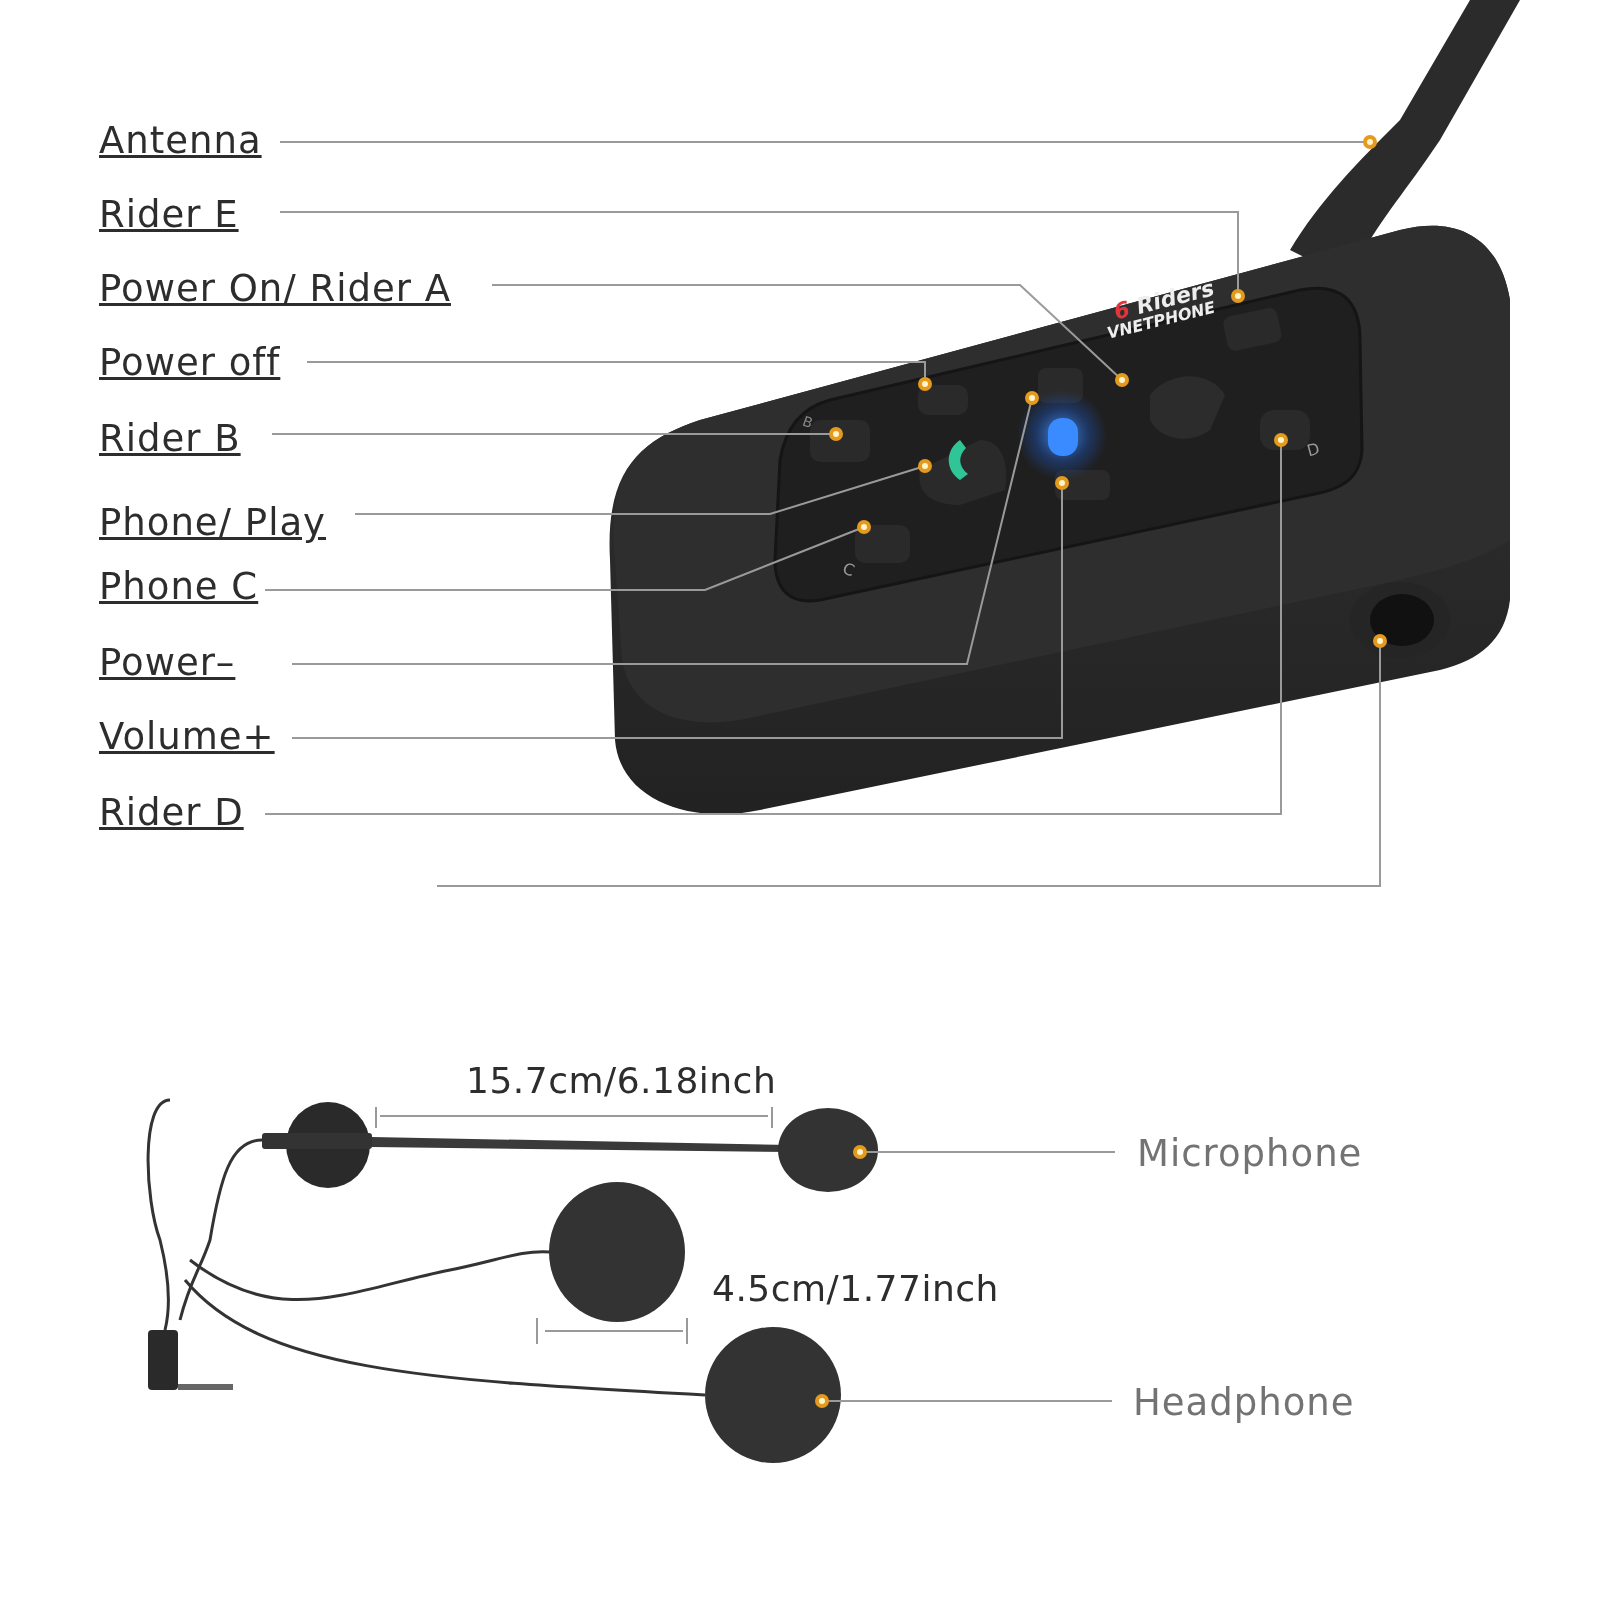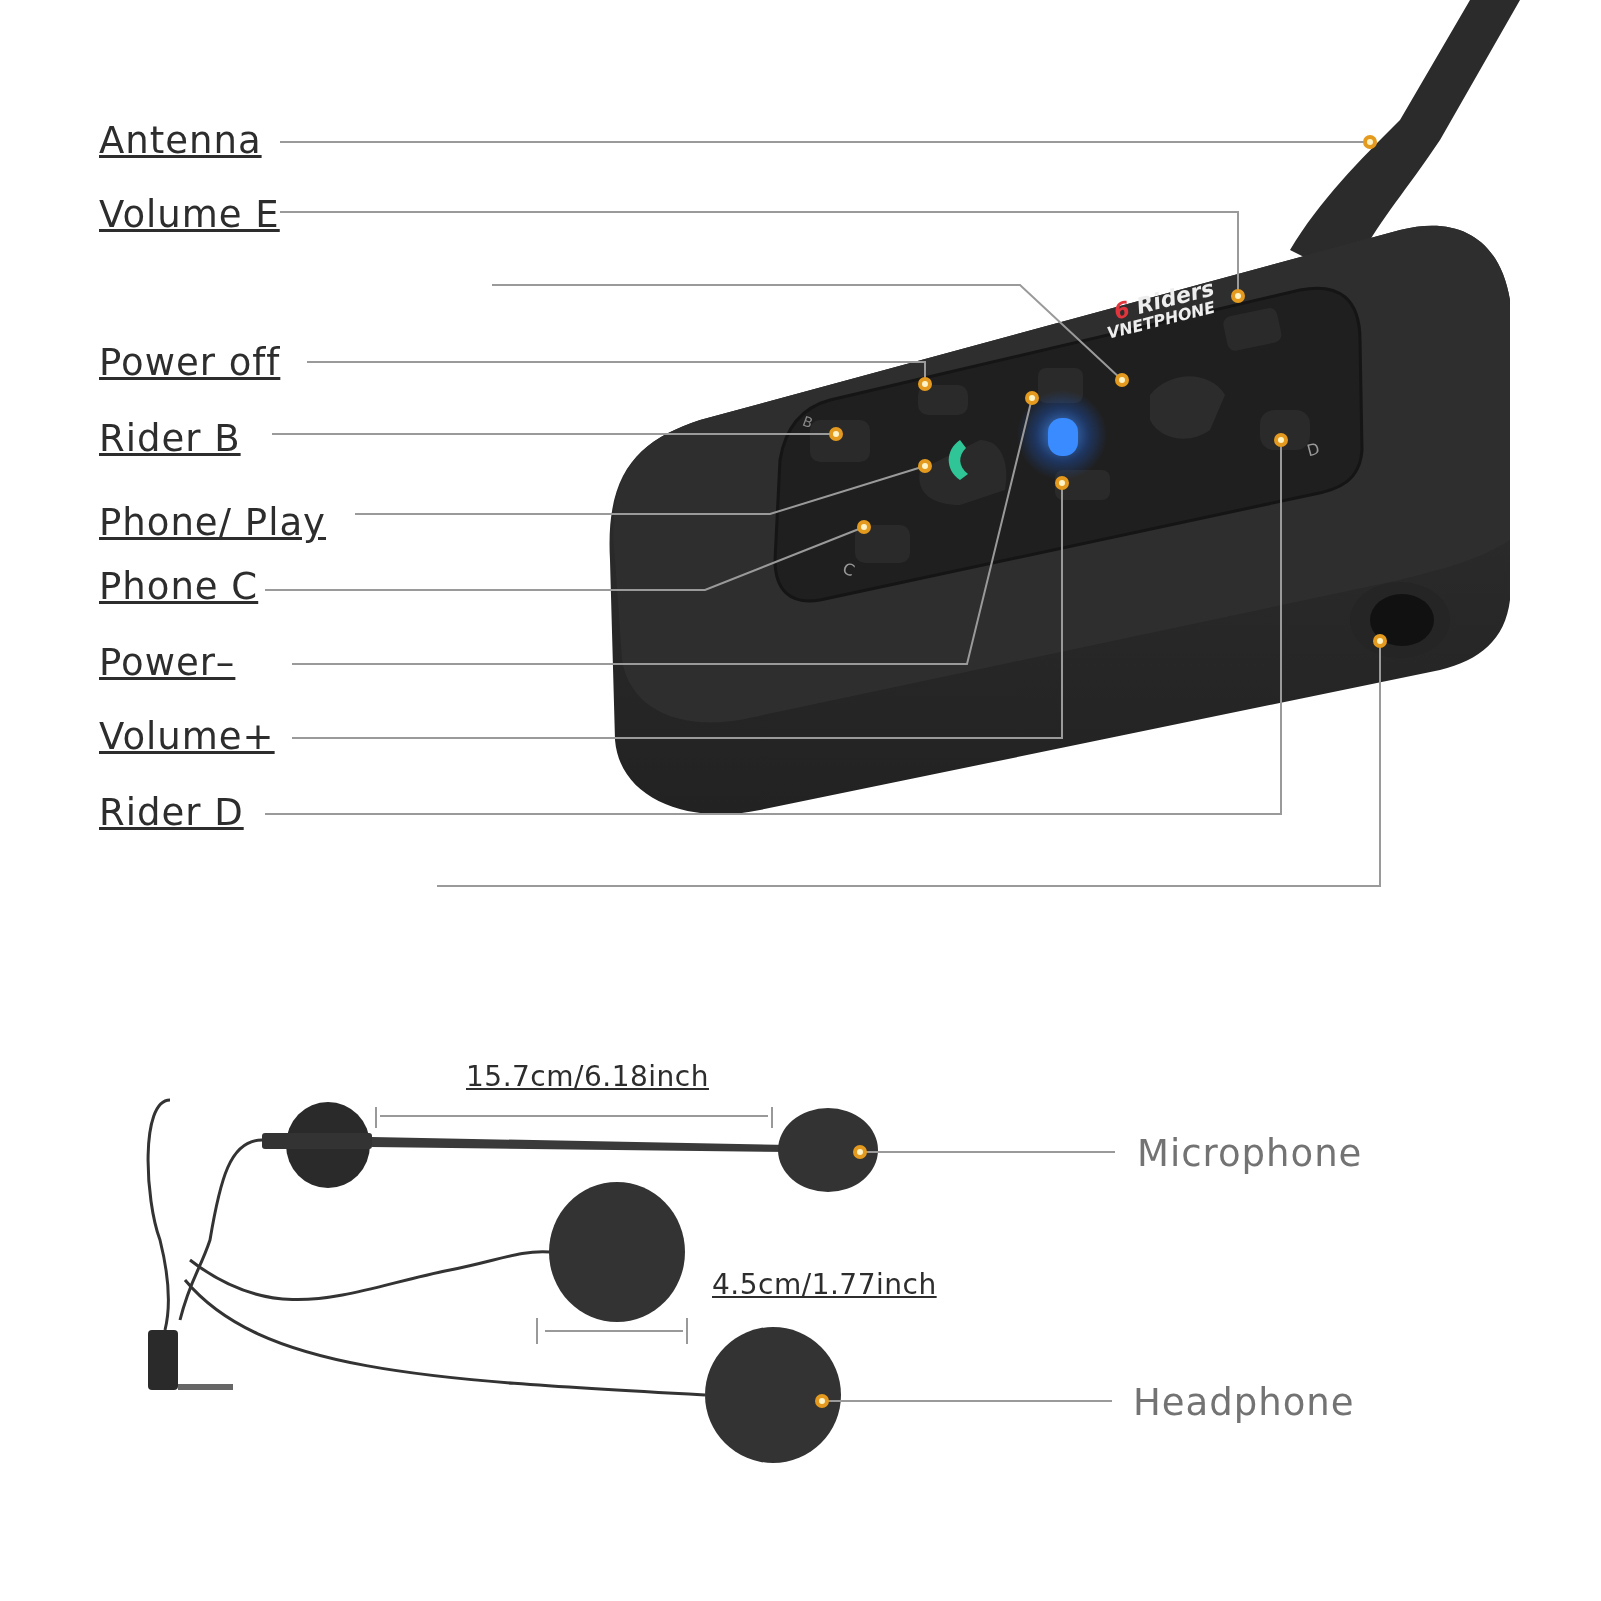--- a/index.html
+++ b/index.html
@@ -1,20 +1,20 @@
 <!DOCTYPE html>
 <html><head>
 <meta charset="utf-8">
 <style>
   html, body { margin:0; padding:0; background:#ffffff; }
   body { width:1601px; height:1601px; position:relative; overflow:hidden; font-family:"DejaVu Sans","Liberation Sans",sans-serif; }
   .stage { position:absolute; left:0; top:0; width:1601px; height:1601px; }
   svg.art { position:absolute; left:0; top:0; }
   .label { position:absolute; left:99px; color:#2d2d2d; font-size:37px; line-height:1; letter-spacing:1px; white-space:nowrap;text-decoration:underline; }
-  .dim { position:absolute; color:#2d2d2d; font-size:28px; white-space:nowrap; letter-spacing:0.5px;text-decoration:underline; }
+  .dim { position:absolute; color:#2d2d2d; font-size:36px; white-space:nowrap; letter-spacing:0.5px; }
   .rlabel { position:absolute; color:#737373; font-size:37px; white-space:nowrap; letter-spacing:1px; }
 </style>
 </head>
 <body>
 
 <div class="stage">
 
 <svg class="art" width="1601" height="1601" viewBox="0 0 1601 1601">
   <defs>
     <radialGradient id="ledglow" cx="50%" cy="50%" r="50%">
@@ -107,21 +107,22 @@
 <div style="position:absolute;left:1112px;top:302px;transform:rotate(-14deg);transform-origin:left top;font-weight:bold;font-style:italic;color:#eee;font-size:22px;line-height:1;">
   <span style="color:#e0353d;">6</span>
   <span>Riders</span>
   <div style="font-size:16px;margin-left:-12px;">VNETPHONE</div>
 </div>
 <div style="position:absolute;left:803px;top:414px;color:#888;font-size:14px;transform:rotate(20deg);">B</div>
 <div style="position:absolute;left:843px;top:560px;color:#999;font-size:16px;transform:rotate(20deg);">C</div>
 <div style="position:absolute;left:1307px;top:440px;color:#999;font-size:16px;transform:rotate(-15deg);">D</div>
 
 <div class="label" style="top:122px">Antenna</div>
-<div class="label" style="top:196px">Volume E</div>
+<div class="label" style="top:196px">Rider E</div>
+<div class="label" style="top:270px">Power On/ Rider A</div>
 <div class="label" style="top:344px">Power off</div>
 <div class="label" style="top:420px">Rider B</div>
 <div class="label" style="top:504px">Phone/ Play</div>
 <div class="label" style="top:568px">Phone C</div>
 <div class="label" style="top:644px">Power–</div>
 <div class="label" style="top:718px">Volume+</div>
 <div class="label" style="top:794px">Rider D</div>
 
 <div class="dim" style="left:466px;top:1060px">15.7cm/6.18inch</div>
 <div class="dim" style="left:712px;top:1268px">4.5cm/1.77inch</div>

